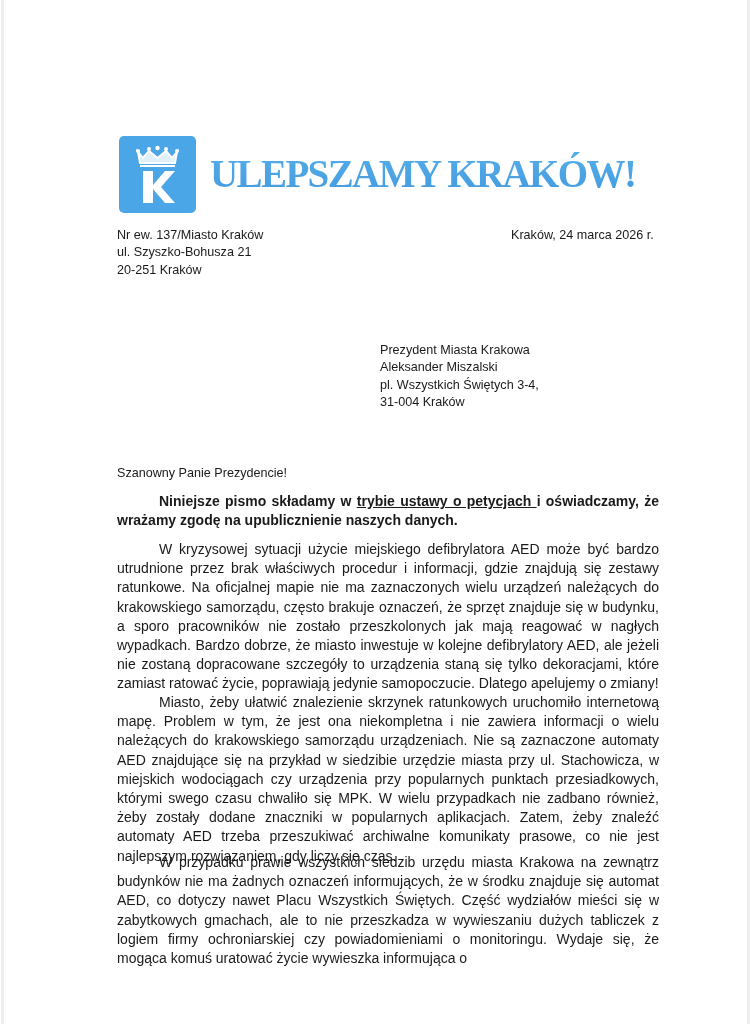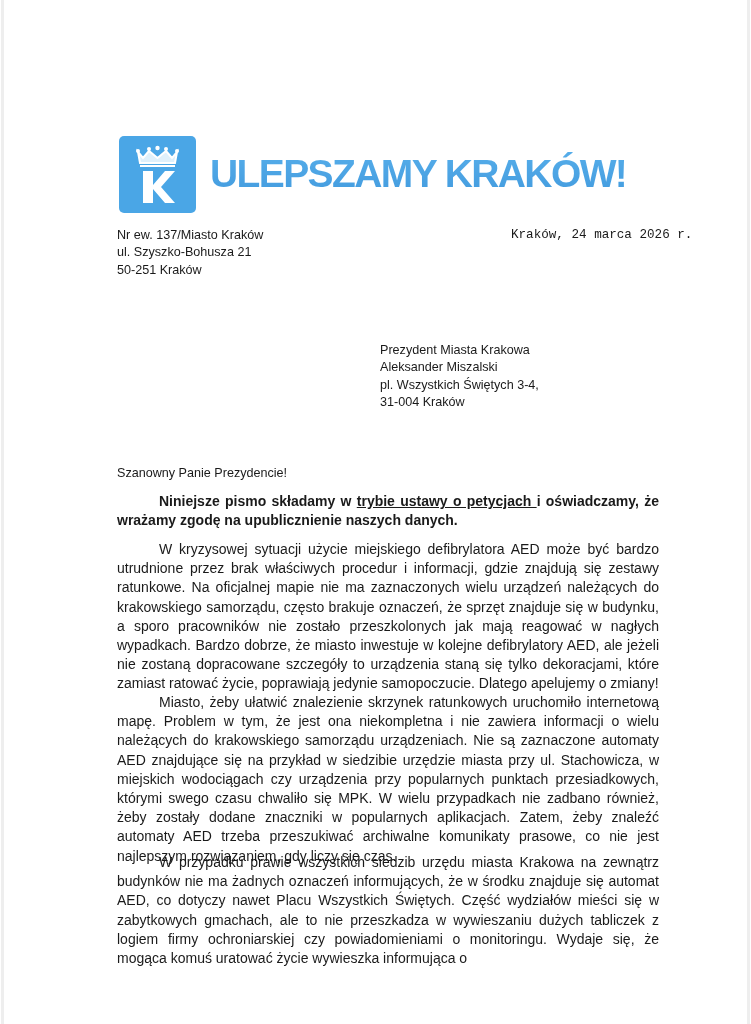--- a/index.html
+++ b/index.html
@@ -18,35 +18,35 @@
   .page { position: absolute; left: 0; top: 0; width: 751px; height: 1024px; }
 
   .logo { position: absolute; left: 119px; top: 135px; height: 78px; display: flex; align-items: center; }
   .logo-badge {
     width: 77px; height: 77px; background: #4aa6e6; border-radius: 5px;
     position: relative;
   }
   .logo-badge svg { position: absolute; left: 0; top: 0; }
   .logo-text {
     margin-left: 14px;
-    font-family: Liberation Sans, sans-serif;
+    font-family: Liberation Serif, serif;
     font-weight: bold;
     font-size: 39px;
     letter-spacing: -1.6px;
     color: #3f9ee0;
     background: linear-gradient(180deg, #5db4ee 0%, #3b94da 100%);
     -webkit-background-clip: text; background-clip: text;
     -webkit-text-fill-color: transparent;
     line-height: 78px;
     white-space: nowrap;
   }
 
   .txt { position: absolute; font-size: 12.6px; line-height: 17.4px; white-space: nowrap; }
   .sender { left: 117px; top: 227px; }
-  .date { left: 511px; top: 227px; font-family: Liberation Mono, monospace; }
+  .date { left: 511px; top: 227px; }
   .recipient { left: 380px; top: 342px; }
   .greeting { left: 117px; top: 465px; }
 
   .para {
     position: absolute; left: 117px; width: 542px;
     font-size: 14px; line-height: 19.2px;
     text-align: justify;
   }
   .para .indent { display: inline-block; width: 42px; }
   .p-bold { top: 492px; font-weight: bold; }
@@ -84,21 +84,21 @@
           <polygon points="34,49 46,35 56,35 42,51 56,67 46,67 34,53"></polygon>
         </g>
       </svg>
     </div>
     <div class="logo-text">ULEPSZAMY KRAKÓW!</div>
   </div>
 
   <div class="txt sender">
     <div>Nr ew. 137/Miasto Kraków</div>
     <div>ul. Szyszko-Bohusza 21</div>
-    <div>50-251 Kraków</div>
+    <div>20-251 Kraków</div>
   </div>
 
   <div class="txt date">Kraków, 24 marca 2026 r.</div>
 
   <div class="txt recipient">
     <div>Prezydent Miasta Krakowa</div>
     <div>Aleksander Miszalski</div>
     <div>pl. Wszystkich Świętych 3-4,</div>
     <div>31-004 Kraków</div>
   </div>

